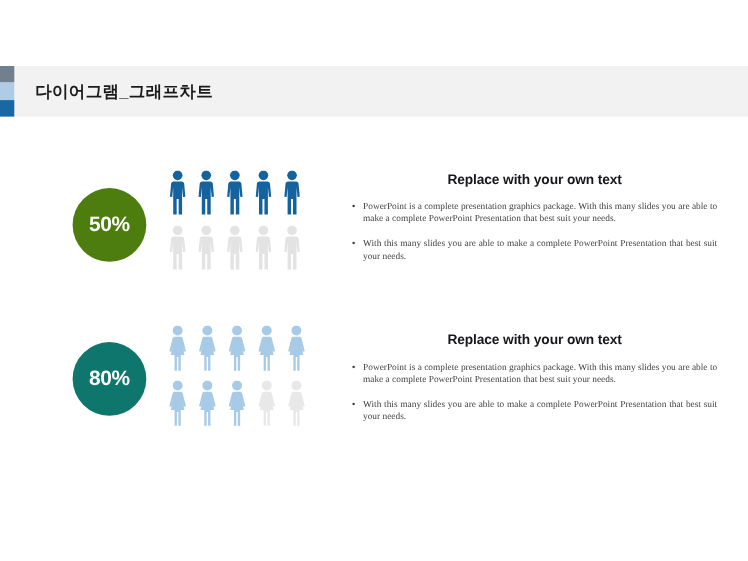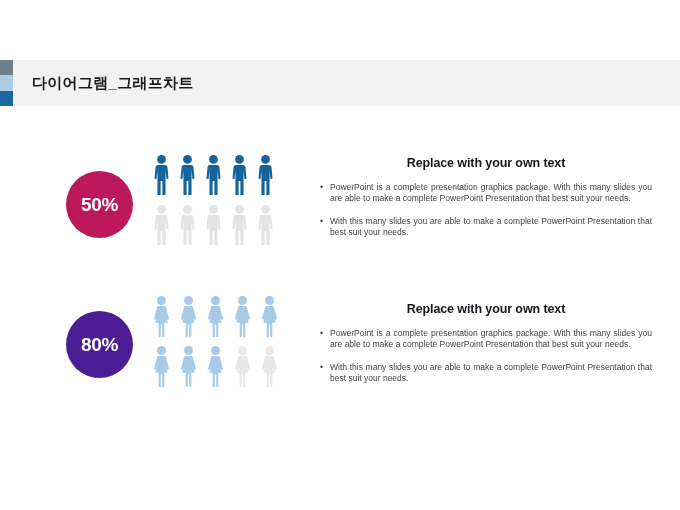--- a/index.html
+++ b/index.html
@@ -41,21 +41,21 @@
   .t1 { top:156px; }
   .t2 { top:302px; }
   .textcol h2 {
     margin:0 0 12px 0; font-size:12.5px; font-weight:bold; color:#16161D; letter-spacing:-.1px;text-align:center;
   }
   .bullet { display:flex; margin-bottom:12px; }
   .bullet .dot {
     flex:0 0 10px; width:10px; font-size:8.5px; line-height:11px; color:#3F3F3F;
   }
   .bullet .btxt {
-    flex:1 1 auto; font-size:8.5px; line-height:11px; color:#3F3F3F; text-align:justify;
+    flex:1 1 auto; font-size:8.5px; line-height:11px; color:#3F3F3F; text-align:justify;font-family:Liberation Serif, serif;
   }
 </style>
 </head>
 <body>
 
 <svg width="0" height="0" style="position:absolute" aria-hidden="true">
   <defs>
     <g id="male-icon">
       <circle cx="10" cy="4.7" r="4.7"></circle>
       <path d="M6.1 10.8 L13.9 10.8 C15.15 10.8 16.2 11.72 16.38 12.95 L17.55 25.5 L15.3 25.82 L14.35 16.3 L14.35 43 L10.95 43 L10.95 27.8 L9.05 27.8 L9.05 43 L5.65 43 L5.65 16.3 L4.7 25.82 L2.45 25.5 L3.62 12.95 C3.8 11.72 4.85 10.8 6.1 10.8 Z"></path>
@@ -71,21 +71,21 @@
 
   <div class="header">
     <div class="accents">
         <div class="sq" style="background:#70808E"></div>
         <div class="sq" style="background:#AFCCE5"></div>
         <div class="sq" style="background:#1768A3"></div>
       </div>
     <div class="title">다이어그램_그래프차트</div>
   </div>
 
-  <div class="circle c1" style="background: #be185d;">
+  <div class="circle c1" style="background: #4d7c0f;">
     <span>50%</span>
   </div>
   <div class="icon-grid ig1">
       <div class="icon-row">
         <svg viewBox="0 0 20 44" fill="#15639E">
           <use href="#male-icon"></use>
         </svg>
         <svg viewBox="0 0 20 44" fill="#15639E">
           <use href="#male-icon"></use>
         </svg>
@@ -122,21 +122,21 @@
     <div class="bullet">
       <span class="dot">•</span>
       <span class="btxt">PowerPoint is a complete presentation graphics package. With this many slides you are able to make a complete PowerPoint Presentation that best suit your needs.</span>
     </div>
     <div class="bullet">
       <span class="dot">•</span>
       <span class="btxt">With this many slides you are able to make a complete PowerPoint Presentation that best suit your needs.</span>
     </div>
   </div>
 
-  <div class="circle c2" style="background: #4c1d95; text-align: right;">
+  <div class="circle c2" style="background: #0f766e; text-align: right;">
     <span>80%</span>
   </div>
   <div class="icon-grid ig2">
       <div class="icon-row">
         <svg viewBox="0 0 22 44" fill="#A7CAE6">
           <use href="#female-icon"></use>
         </svg>
         <svg viewBox="0 0 22 44" fill="#A7CAE6">
           <use href="#female-icon"></use>
         </svg>

